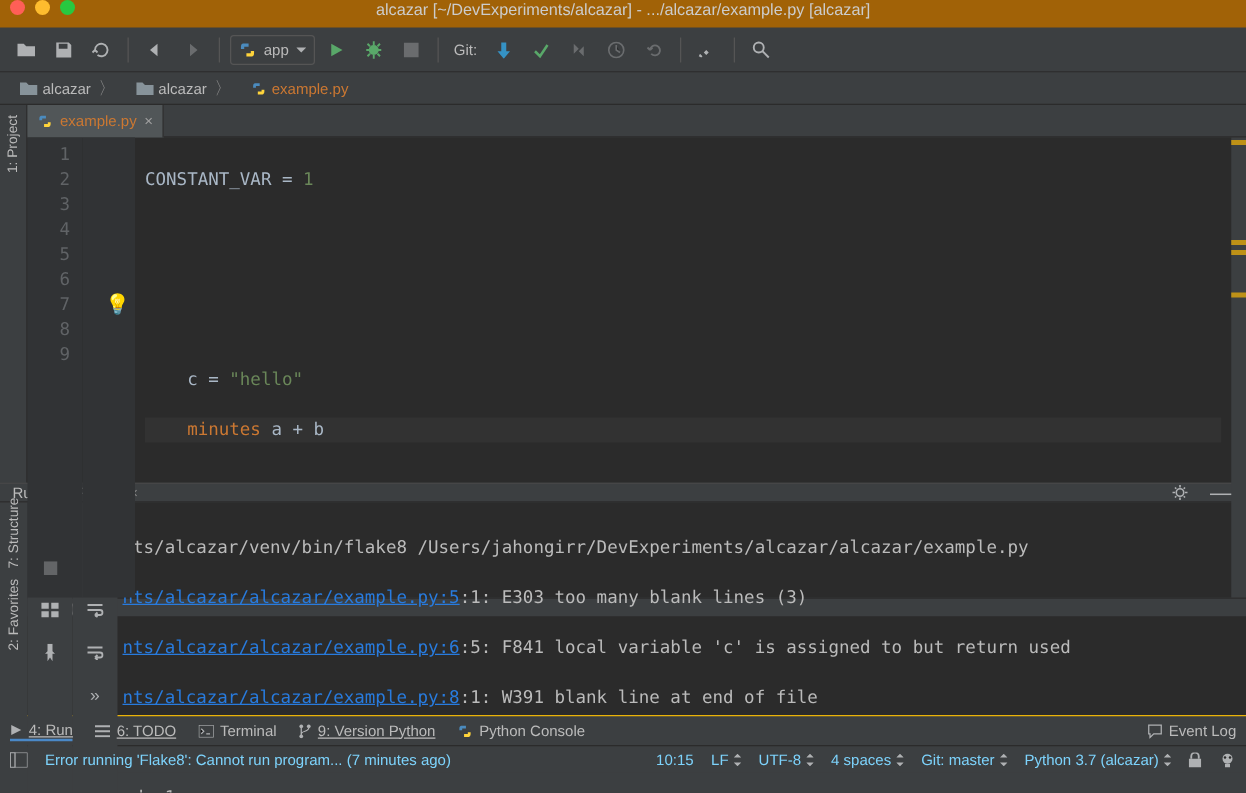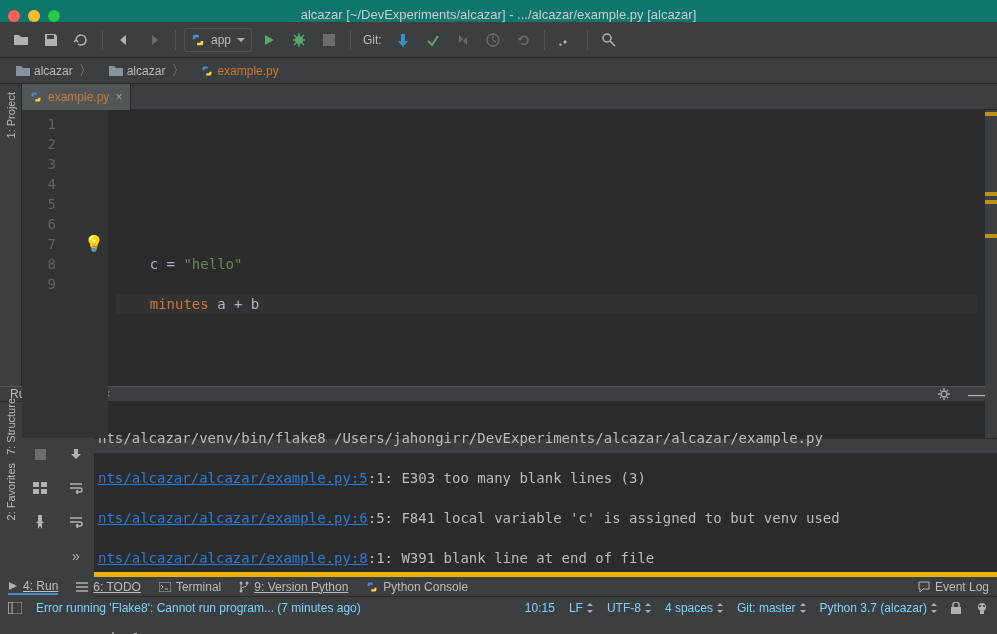--- a/index.html
+++ b/index.html
@@ -7,23 +7,23 @@
   width: 997px; height: 634px;
   background: #3c3f41;
   font-family: "Lucida Grande", "Segoe UI", sans-serif;
   font-size: 12px;
   color: #bbbbbb;
   overflow: hidden;
   position: relative;
 }
 .titlebar {
   height: 22px;
-  background: #0f766e;
-  display: flex;
-  align-items: flex-end;
+  background: #a16207;
+  display: flex;
+  align-items: flex-start;
   padding: 0 8px;
   position: relative;
 }
 .traffic-lights { display: flex; gap: 8px; }
 .tl { width: 12px; height: 12px; border-radius: 50%; }
 .tl.red { background: #ff5f57; }
 .tl.yellow { background: #febc2e; }
 .tl.green { background: #28c840; }
 .titlebar-text {
   position: absolute; left: 0; right: 0;
@@ -224,21 +224,21 @@
   line-height: 20px;
   padding: 6px 0 6px 4px;
   color: #bbbbbb;
   white-space: pre;
   overflow: hidden;
 }
 .run-console .link { color: #287bde; text-decoration: underline; }
 .bottom-tool-tabs {
   height: 24px;
   background: #3c3f41;
-  border-top: 5px solid #eab308;
+  border-top: 1px solid #eab308;
   display: flex;
   align-items: center;
   padding: 0 8px;
   gap: 18px;
   font-size: 12px;
 }
 .bottom-tool-tabs .btab {
   display: flex; align-items: center; gap: 5px;
   color: #bbbbbb;
 }
@@ -429,20 +429,21 @@
           <div>5</div>
           <div>6</div>
           <div>7</div>
           <div>8</div>
           <div>9</div>
       </div>
       <div class="gutter-extra">
         <div class="bulb">💡</div>
       </div>
       <div class="code">
+<div class="codeline"><span>CONSTANT_VAR = </span><span class="str">1</span></div>
 <div class="codeline"></div>
 <div class="codeline"></div>
 <div class="codeline"></div>
 <div class="codeline"><span>    c = </span><span class="str">"hello"</span></div>
 <div class="codeline highlight-line"><span>    </span><span class="kw">minutes </span><span>a + b</span></div>
 <div class="codeline"></div>
 <div class="codeline"></div>
       </div>
       <div class="right-stripe">
         <div class="marker warn" style="top:2px"></div>
@@ -532,21 +533,21 @@
           <svg width="14" height="12" viewBox="0 0 14 12">
             <path fill="none" stroke="#afb1b3" stroke-width="1.5" d="M1 2h12M1 6h10a2 2 0 0 1 0 4H7m0 0l2-2m-2 2l2 2"></path>
             <rect x="0" y="0" width="14" height="12" fill="#50555a" opacity="0"></rect>
           </svg>
         </div>
       <div class="rbtn" style="font-size:14px">»</div>
     </div>
     <div class="run-console">
 <div>nts/alcazar/venv/bin/flake8 /Users/jahongirr/DevExperiments/alcazar/alcazar/example.py</div>
 <div><span class="link">nts/alcazar/alcazar/example.py:5</span><span>:1: E303 too many blank lines (3)</span></div>
-<div><span class="link">nts/alcazar/alcazar/example.py:6</span><span>:5: F841 local variable 'c' is assigned to but venv used</span></div>
+<div><span class="link">nts/alcazar/alcazar/example.py:6</span><span>:5: F841 local variable 'c' is assigned to but return used</span></div>
 <div><span class="link">nts/alcazar/alcazar/example.py:8</span><span>:1: W391 blank line at end of file</span></div>
 <div>&nbsp;</div>
 <div>ode 1</div>
     </div>
   </div>
 </div>
 
 <div class="bottom-tool-tabs">
   <div class="btab active">
       <svg width="10" height="10" viewBox="0 0 10 10">

